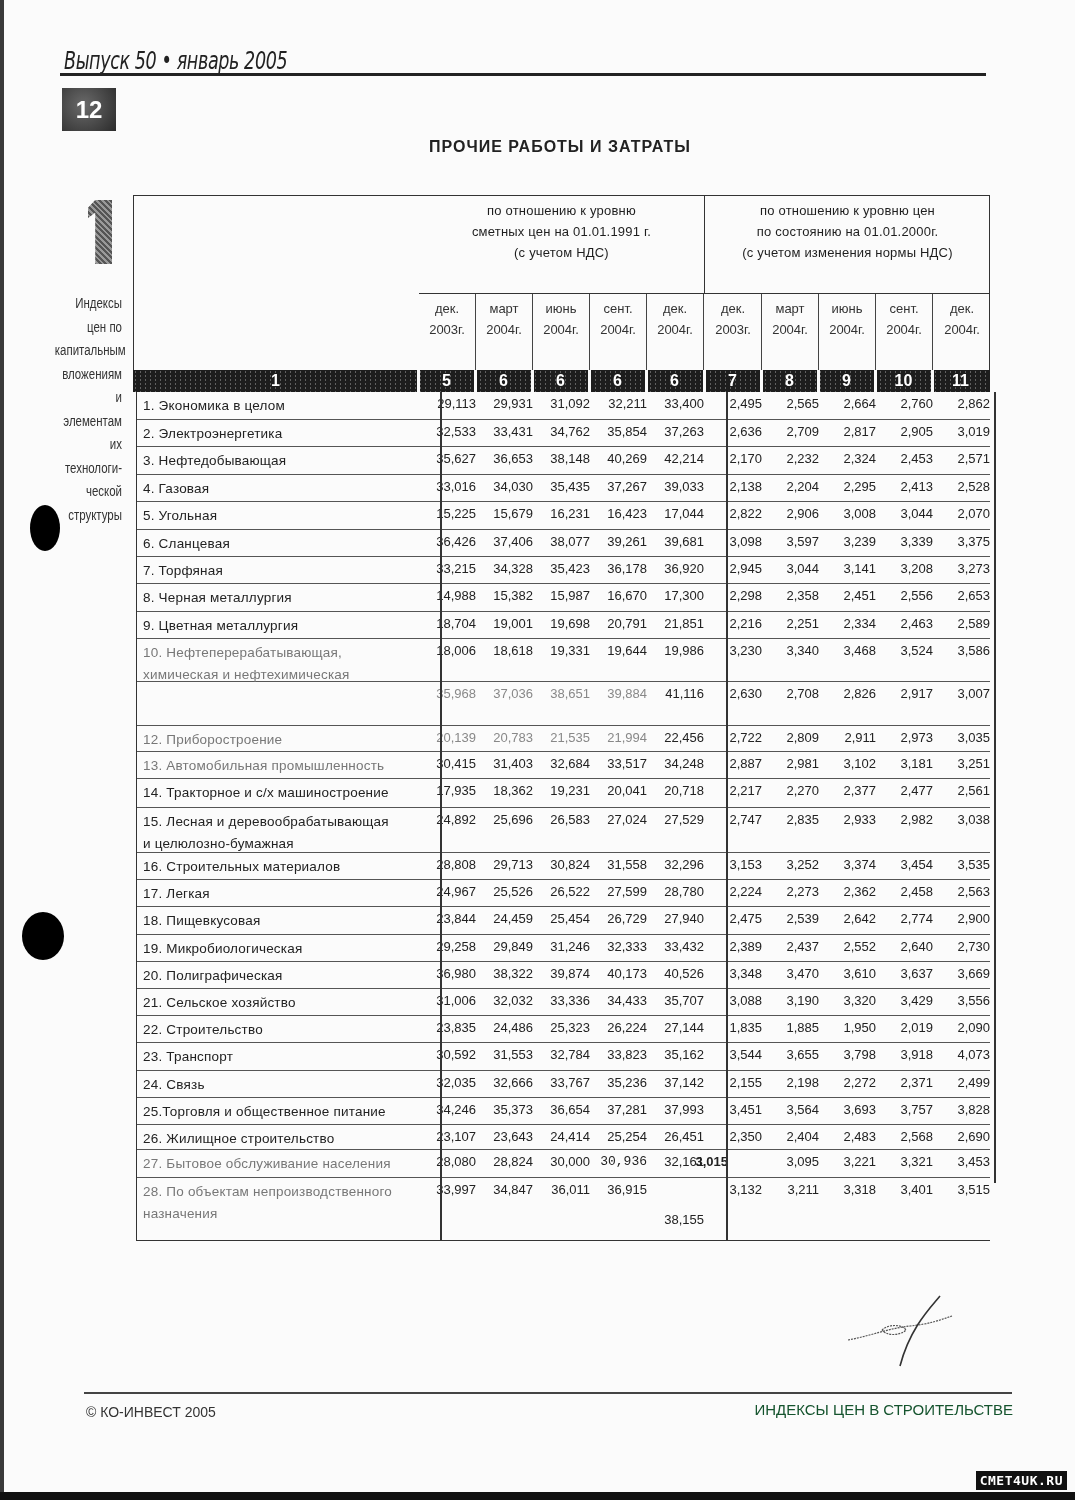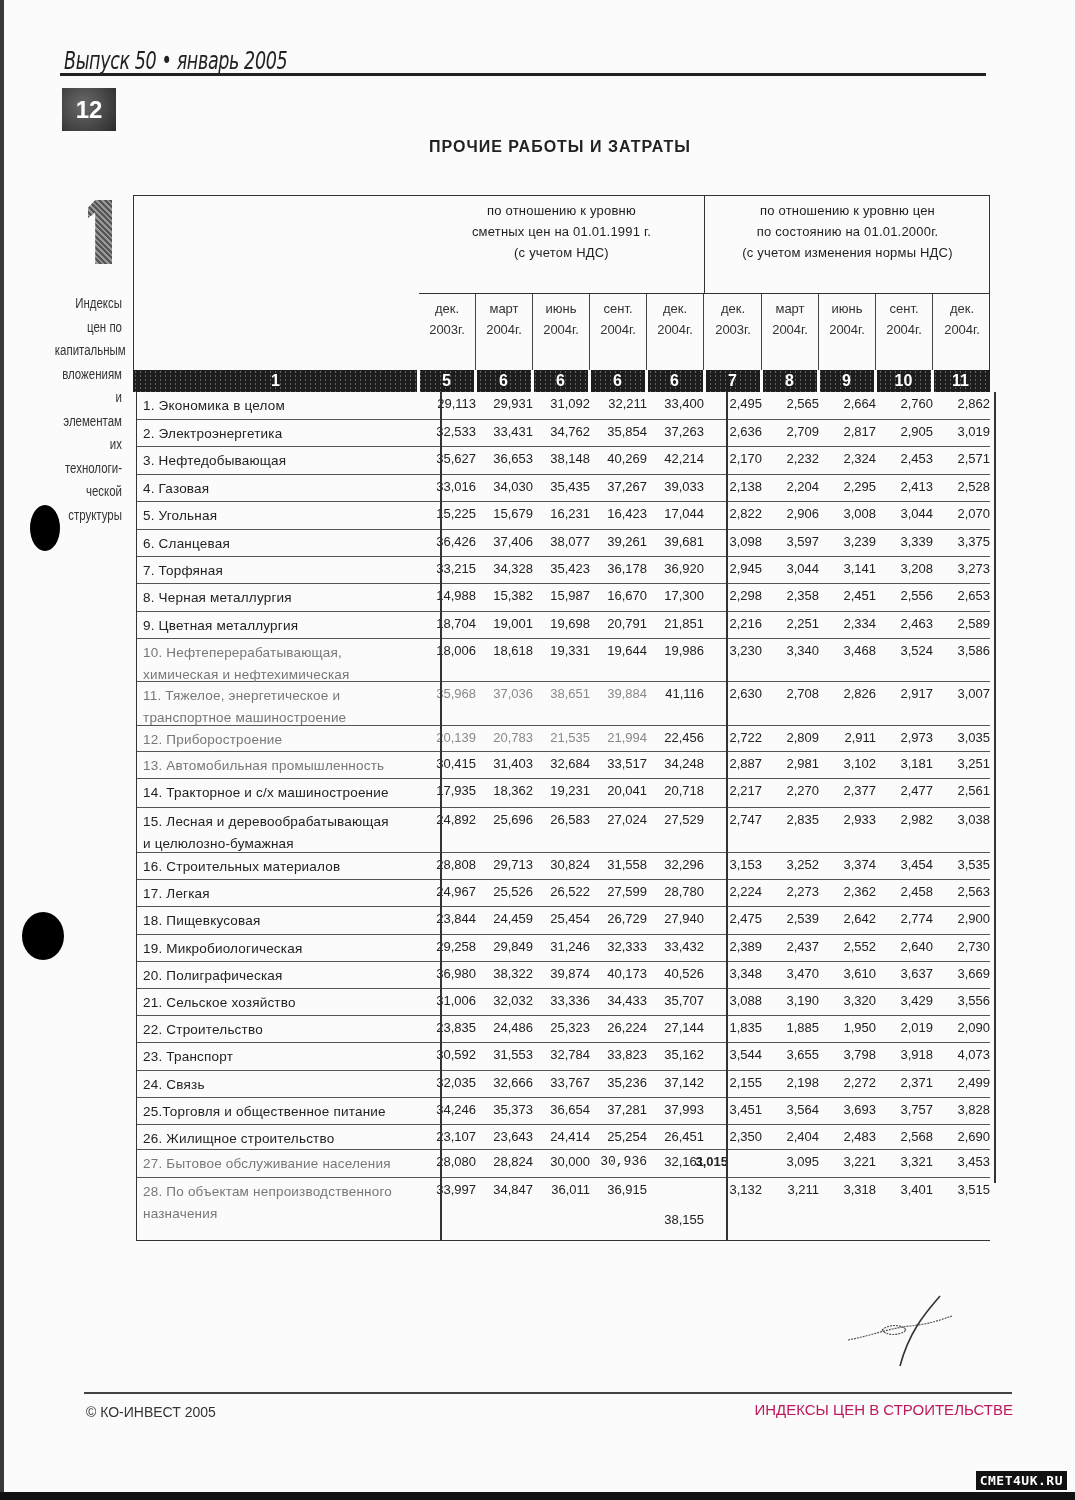--- a/index.html
+++ b/index.html
@@ -91,21 +91,21 @@
   .row .val {
     position: absolute; top: 3px; width: 52px; text-align: right;
     font-size: 13px; line-height: 18px; color: #222;
   }
   .row .val.faded { color: #888; }
   .vline { position: absolute; width: 1.5px; background: #333; }
 
   .footer-rule { position: absolute; left: 84px; top: 1392px; width: 928px; height: 2px; background: #444; }
   .footer-left { position: absolute; left: 86px; top: 1404px; font-size: 14px; color: #333; }
   .footer-right {
-    position: absolute; right: 62px; top: 1401px; font-size: 15px; color: #be185d;
+    position: absolute; right: 62px; top: 1401px; font-size: 15px; color: #14532d;
     font-family: "Liberation Sans Narrow", "Liberation Sans", sans-serif;
   }
   .watermark {
     position: absolute; right: 8px; bottom: 10px; background: #111; color: #fff;
     font-size: 13px; font-weight: bold; padding: 2px 4px; letter-spacing: 0.5px;
     font-family: "DejaVu Sans Mono", monospace;
   }
   .signature { position: absolute; left: 840px; top: 1288px; }
 </style>
 </head>
@@ -358,24 +358,20 @@
         <div class="val" style="left:401px;">19,331</div>
         <div class="val" style="left:458px;">19,644</div>
         <div class="val" style="left:515px;">19,986</div>
         <div class="val" style="left:573px;">3,230</div>
         <div class="val" style="left:630px;">3,340</div>
         <div class="val" style="left:687px;">3,468</div>
         <div class="val" style="left:744px;">3,524</div>
         <div class="val" style="left:801px;">3,586</div>
       </div>
       <div class="row" style="height:44px;">
-        <div class="label faded">
-          <div>11. Тяжелое, энергетическое и</div>
-          <div>транспортное машиностроение</div>
-        </div>
         <div class="val faded" style="left:287px;">35,968</div>
         <div class="val faded" style="left:344px;">37,036</div>
         <div class="val faded" style="left:401px;">38,651</div>
         <div class="val faded" style="left:458px;">39,884</div>
         <div class="val" style="left:515px;">41,116</div>
         <div class="val" style="left:573px;">2,630</div>
         <div class="val" style="left:630px;">2,708</div>
         <div class="val" style="left:687px;">2,826</div>
         <div class="val" style="left:744px;">2,917</div>
         <div class="val" style="left:801px;">3,007</div>

